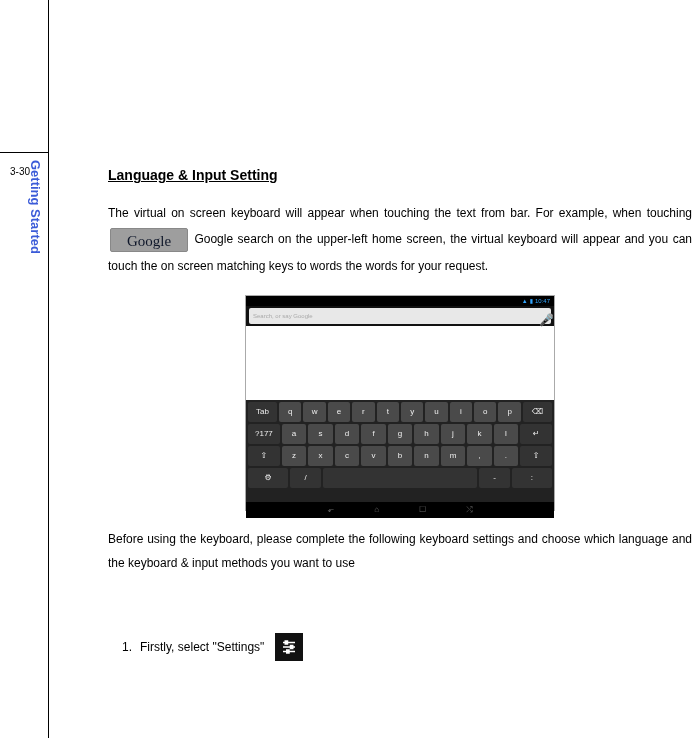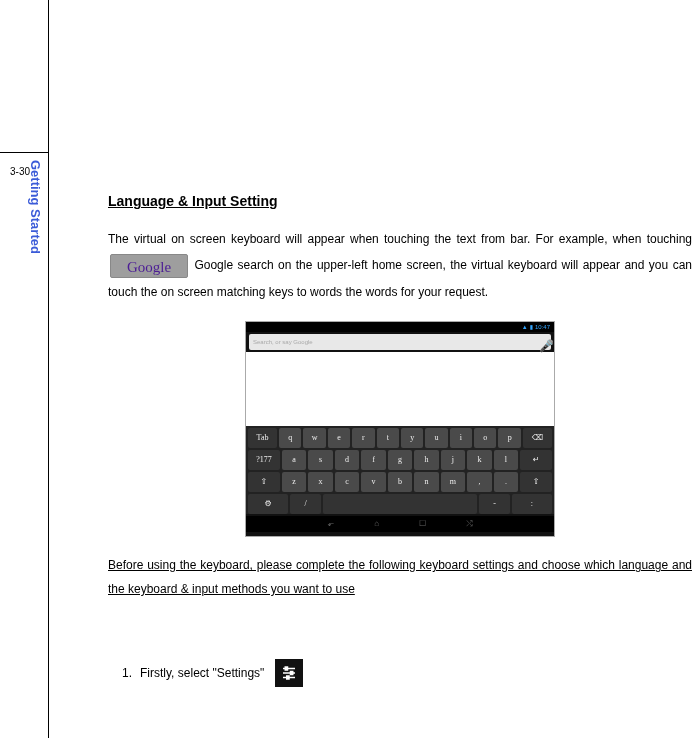--- a/index.html
+++ b/index.html
@@ -49,39 +49,38 @@
       font-size: 13px;
     }
     .content {
       position: absolute;
       left: 108px;
       top: 165px;
       width: 584px;
       font-size: 12px;
       color: #000;
       line-height: 1.5;
-      margin-top: 26px;
     }
     .heading {
       font-weight: bold;
       font-size: 14px;
       text-decoration: underline;
       margin-bottom: 14px;
     }
     .para {
       text-align: justify;
       line-height: 2.2;
     }
     .google-btn {
       display: inline-block;
       vertical-align: middle;
       width: 78px;
       height: 24px;
       background: #9e9e9e;
-      color: #4c1d95;
+      color: #0f172a;
       border-radius: 2px;
       text-align: center;
       line-height: 24px;
       font-family: Georgia, serif;
       font-size: 15px;
       border: 1px solid #888;
       margin: 0 2px;
     }
     .kb-image {
       width: 310px;
@@ -122,22 +121,21 @@
       width: 8px;
       height: 10px;
       color: #888;
     }
     .kb-white {
       height: 74px;
       background: white;
     }
     .kb-rows {
       background: #222;
-      padding: 2px 2px 0 2px;
-      font-family: Liberation Serif, serif;
+      padding: 2px 2px 12px 2px;
     }
     .kb-row {
       display: flex;
       gap: 2px;
       margin-bottom: 2px;
     }
     .key {
       background: #4a4a4a;
       color: #eee;
       height: 20px;
@@ -164,21 +162,20 @@
       justify-content: center;
       align-items: center;
       gap: 40px;
       color: #666;
       font-size: 8px;
     }
     .para2 {
       text-align: justify;
       line-height: 2.0;
       margin-top: 12px;
-      text-decoration: underline;
     }
     .list-item {
       margin-top: 58px;
       display: flex;
       align-items: center;
       gap: 8px;
       padding-left: 14px;
     }
     .list-num {
       font-size: 12px;

